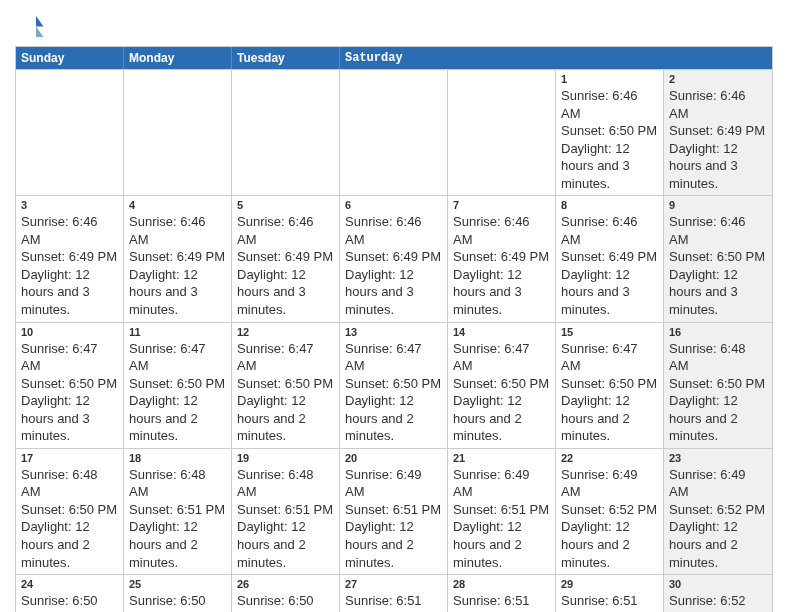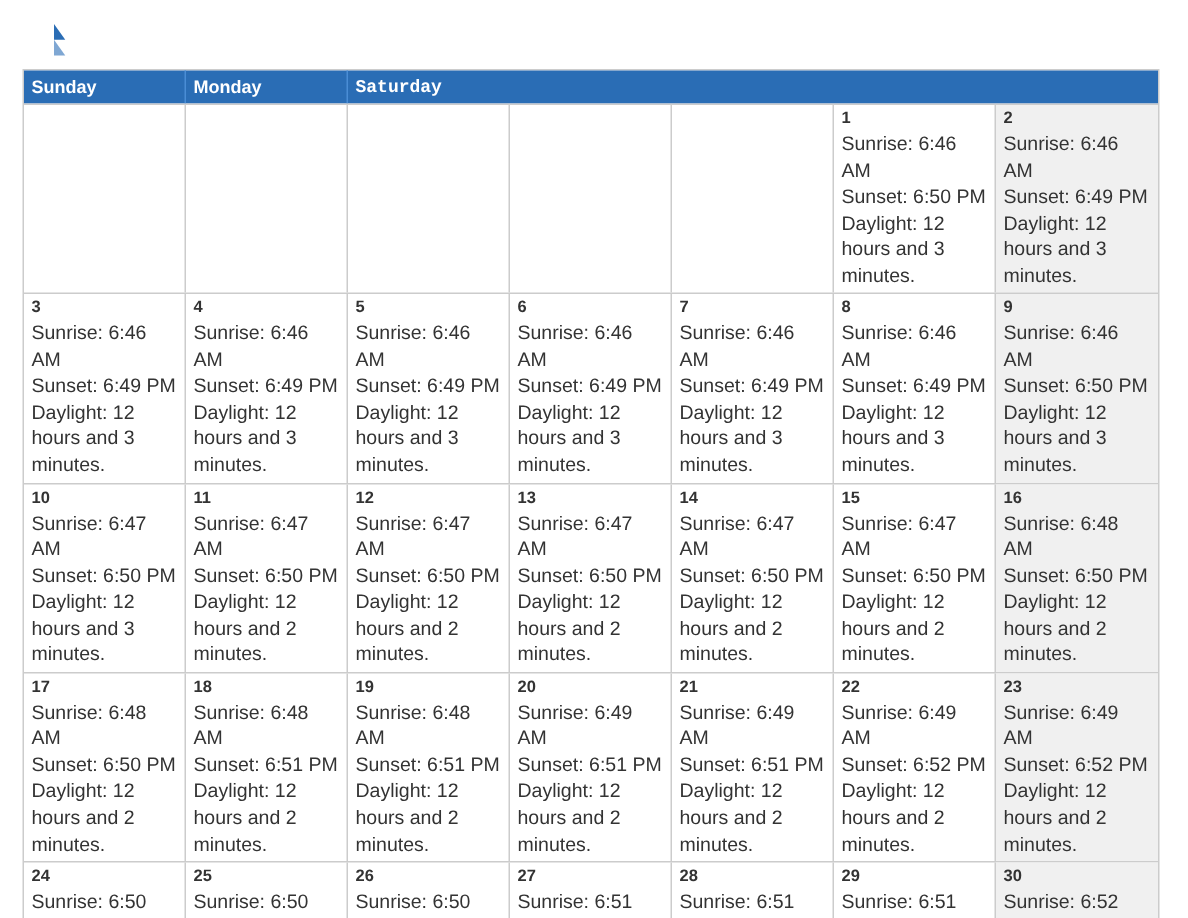--- a/index.html
+++ b/index.html
@@ -132,20 +132,21 @@
     <div class="title-block">
       <div class="month-title"></div>
       <div class="location"></div>
     </div>
   </div>
 
   <div class="calendar">
     <div class="cal-header">
     <div class="cal-header-cell">Sunday</div>
         <div class="cal-header-cell">Monday</div>
+        <div class="cal-header-cell">Tuesday</div>
         <div class="cal-header-cell">Saturday</div>
       </div>
     <div class="cal-body">
     <div class="cal-row">
           <div class="cal-cell empty"></div>
           <div class="cal-cell empty"></div>
           <div class="cal-cell empty"></div>
           <div class="cal-cell empty"></div>
           <div class="cal-cell empty"></div>
           <div class="cal-cell">

